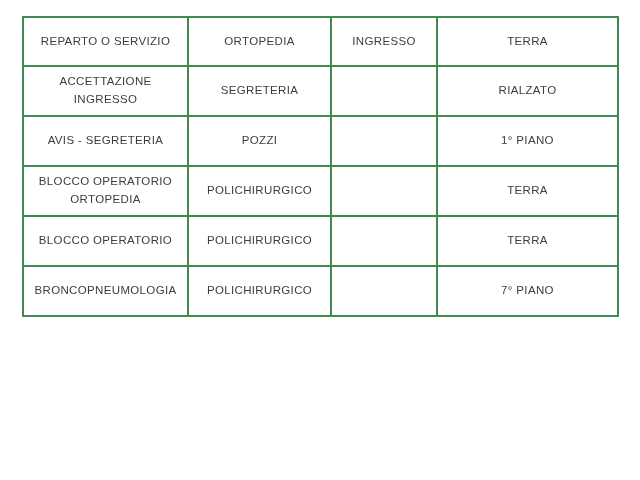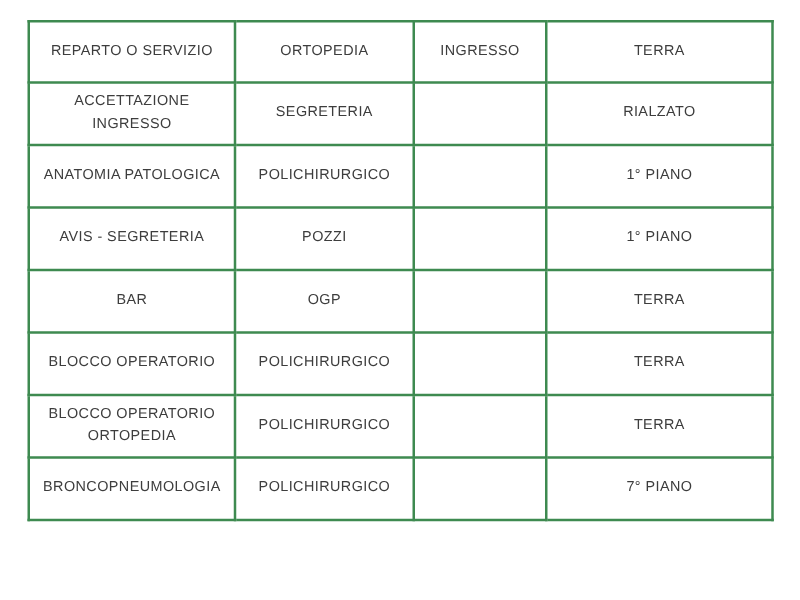--- a/index.html
+++ b/index.html
@@ -64,45 +64,33 @@
         </tr>
     </thead>
     <tbody>
         <tr>
           <td>ACCETTAZIONE INGRESSO</td>
           <td>SEGRETERIA</td>
           <td></td>
           <td>RIALZATO</td>
         </tr>
         <tr>
-          <td>ANATOMIA PATOLOGICA</td>
-          <td>POLICHIRURGICO</td>
-          <td></td>
-          <td>1° PIANO</td>
-        </tr>
-        <tr>
           <td>AVIS - SEGRETERIA</td>
           <td>POZZI</td>
           <td></td>
           <td>1° PIANO</td>
         </tr>
         <tr>
-          <td>BAR</td>
-          <td>OGP</td>
+          <td>BLOCCO OPERATORIO ORTOPEDIA</td>
+          <td>POLICHIRURGICO</td>
           <td></td>
           <td>TERRA</td>
         </tr>
         <tr>
           <td>BLOCCO OPERATORIO</td>
-          <td>POLICHIRURGICO</td>
-          <td></td>
-          <td>TERRA</td>
-        </tr>
-        <tr>
-          <td>BLOCCO OPERATORIO ORTOPEDIA</td>
           <td>POLICHIRURGICO</td>
           <td></td>
           <td>TERRA</td>
         </tr>
         <tr>
           <td>BRONCOPNEUMOLOGIA</td>
           <td>POLICHIRURGICO</td>
           <td></td>
           <td>7° PIANO</td>
         </tr>

